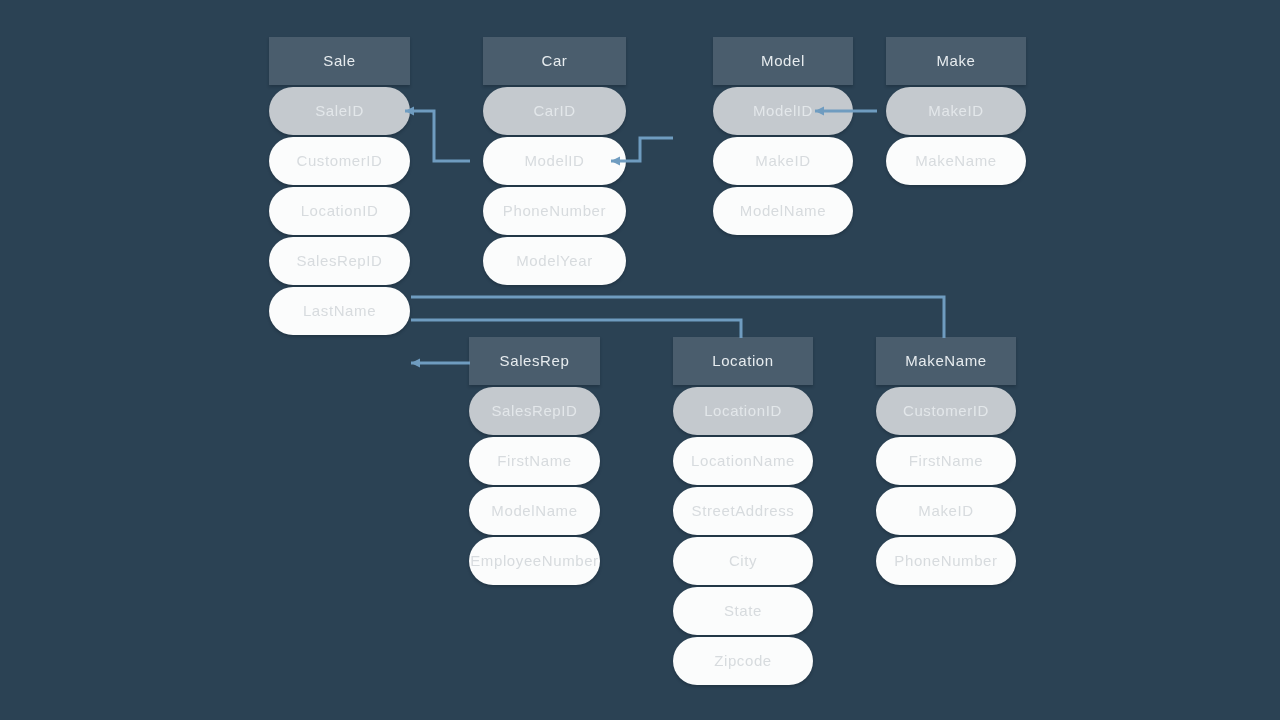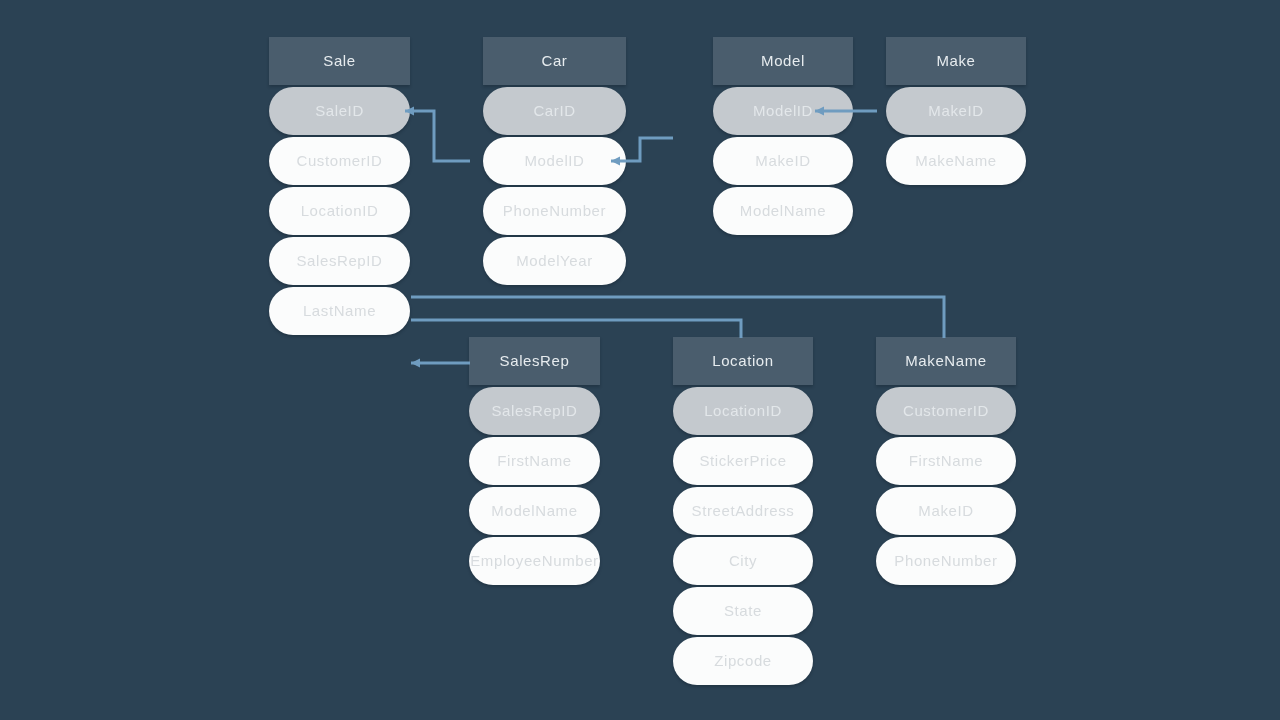--- a/index.html
+++ b/index.html
@@ -93,21 +93,21 @@
       <div class="db-table" style="left: 469px; top: 337px; width: 131px;">
         <div class="thead">SalesRep</div>
         <div class="row key">SalesRepID</div>
         <div class="row">FirstName</div>
         <div class="row">ModelName</div>
         <div class="row">EmployeeNumber</div>
       </div>
       <div class="db-table" style="left: 673px; top: 337px; width: 140px;">
         <div class="thead">Location</div>
         <div class="row key">LocationID</div>
-        <div class="row">StickerPrice</div>
+        <div class="row">LocationName</div>
         <div class="row">StreetAddress</div>
         <div class="row">City</div>
         <div class="row">State</div>
         <div class="row">Zipcode</div>
       </div>
       <div class="db-table" style="left: 876px; top: 337px; width: 140px;">
         <div class="thead">MakeName</div>
         <div class="row key">CustomerID</div>
         <div class="row">FirstName</div>
         <div class="row">MakeID</div>

